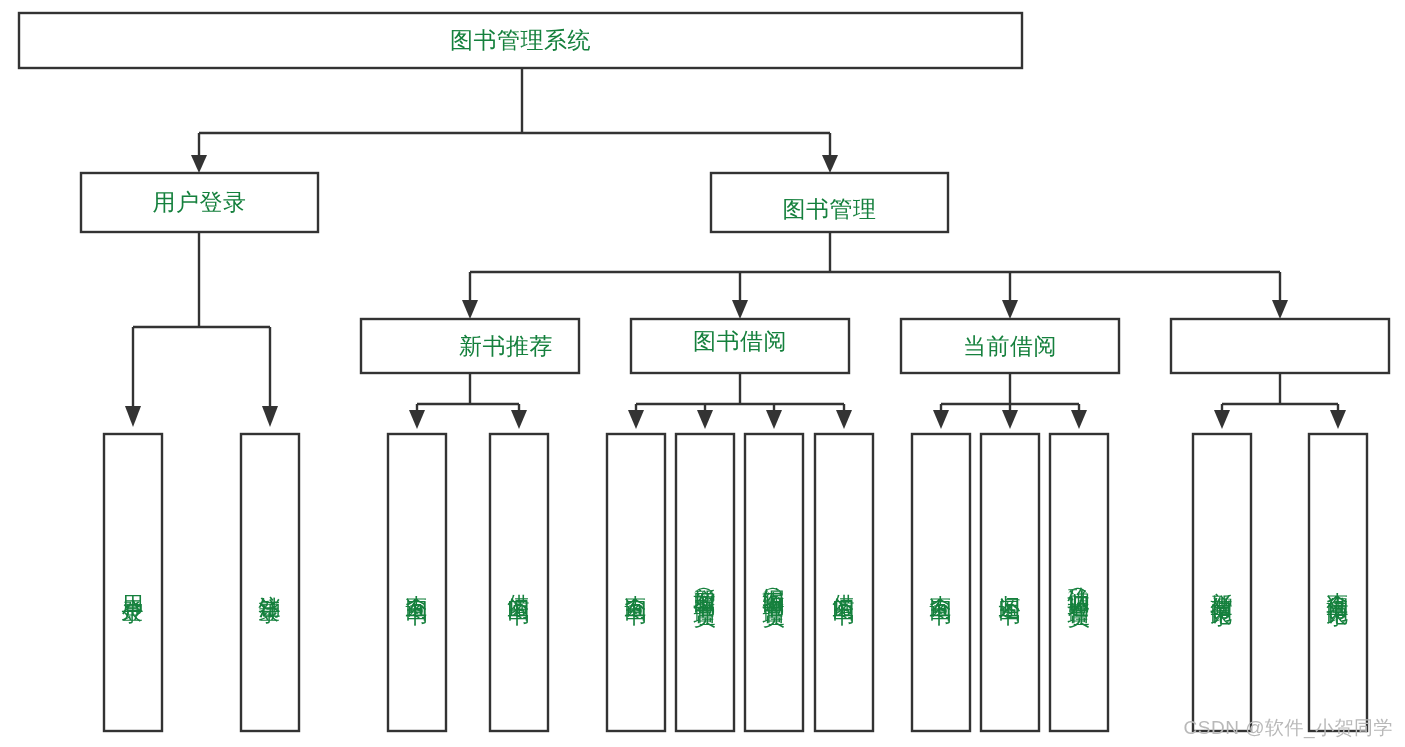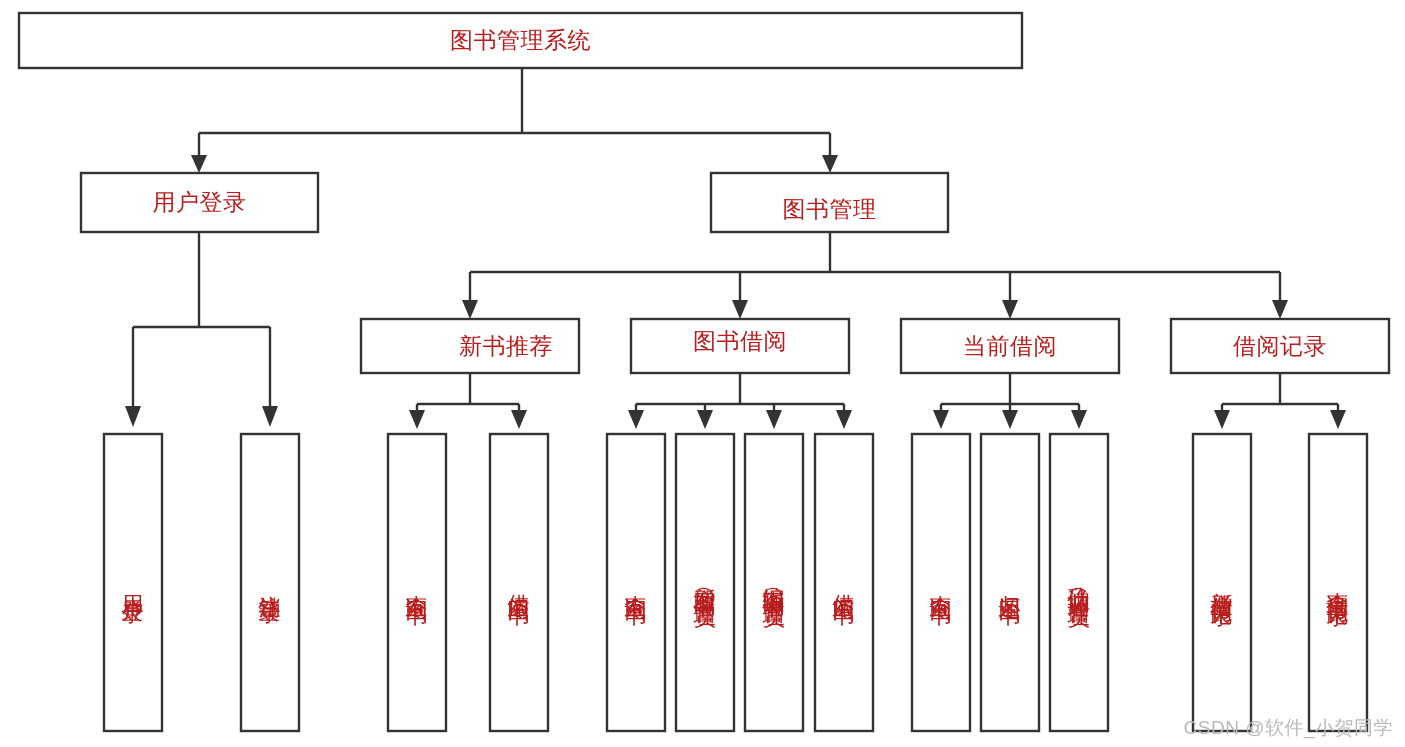--- a/index.html
+++ b/index.html
@@ -40,21 +40,21 @@
   }
   .arrow-head {
     fill: #333333;
     stroke: none;
   }
   .node-label {
     position: absolute;
     display: flex;
     align-items: center;
     justify-content: center;
-    color: #b91c1c;
+    color: #15803d;
     text-align: right;
     line-height: 1.05;
     pointer-events: none;
     box-sizing: border-box;
   }
   .node-label.horizontal {
     font-size: 23px;
     letter-spacing: 0.5px;
   }
   .node-label.vertical {
@@ -174,21 +174,20 @@
   </svg>
 
   <div class="node-label horizontal" style="left:19px; top:13px; width:1003px; height:55px;">图书管理系统</div>
 
   <div class="node-label horizontal" style="left:81px; top:173px; width:237px; height:59px;">用户登录</div>
   <div class="node-label horizontal" style="left:711px; top:173px; width:237px; height:72px;">图书管理</div>
 
   <div class="node-label horizontal" style="left:361px; top:319px; width:218px; height:54px;margin-left:36px;">新书推荐</div>
   <div class="node-label horizontal" style="left:631px; top:319px; width:218px; height:44px;">图书借阅</div>
   <div class="node-label horizontal" style="left:901px; top:319px; width:218px; height:54px;">当前借阅</div>
-  <div class="node-label horizontal" style="left:1171px; top:319px; width:218px; height:54px;">借阅记录</div>
 
   <div class="node-label vertical" style="left:104px; top:434px; width:58px; height:297px;">用户登录</div>
   <div class="node-label vertical" style="left:241px; top:434px; width:58px; height:297px;">注销登录</div>
 
   <div class="node-label vertical" style="left:388px; top:434px; width:58px; height:297px;">查询图书</div>
   <div class="node-label vertical" style="left:490px; top:434px; width:58px; height:297px;">借阅图书</div>
 
   <div class="node-label vertical" style="left:607px; top:434px; width:58px; height:297px;">查询图书</div>
   <div class="node-label vertical" style="left:676px; top:434px; width:58px; height:297px;">新增图书（管理员）</div>
   <div class="node-label vertical" style="left:745px; top:434px; width:58px; height:297px;">编辑图书（管理员）</div>

